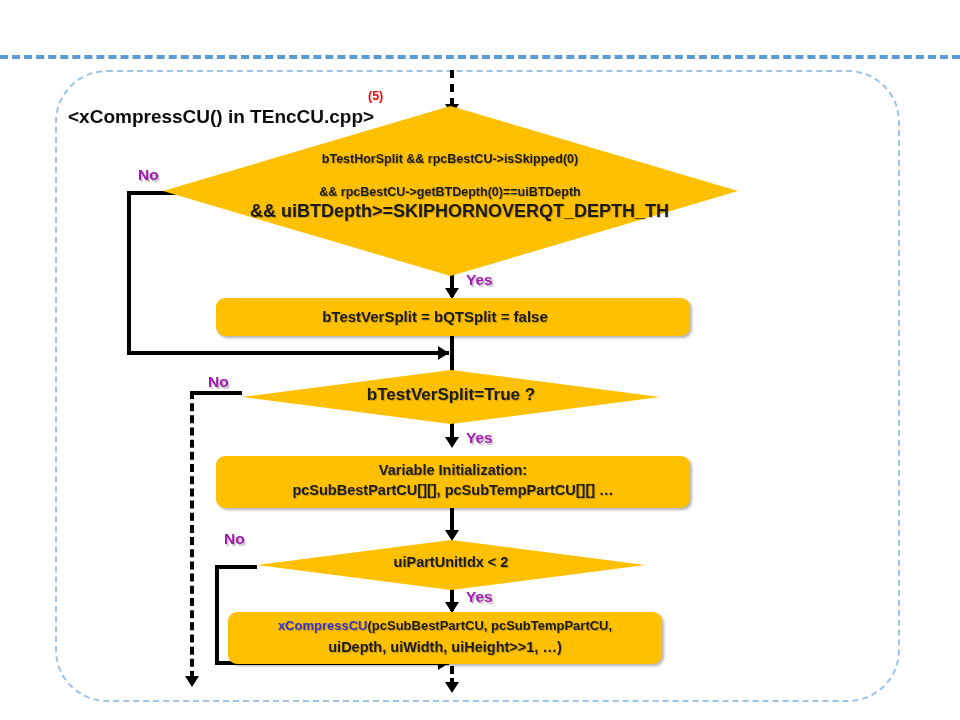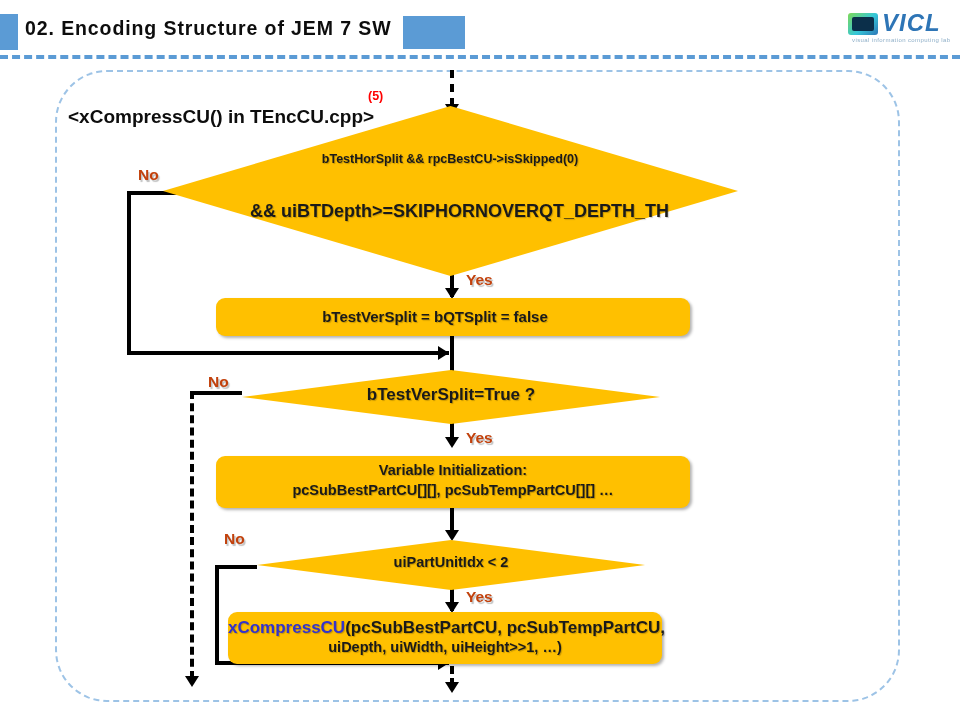--- a/index.html
+++ b/index.html
@@ -195,42 +195,32 @@
     border-top: 7px solid transparent;
     border-bottom: 7px solid transparent;
     border-left: 11px solid #000000;
   }
 
   
   .branch-label {
     position: absolute;
     font-size: 15.5px;
     font-weight: bold;
-    color: #c2410c;
+    color: #a21caf;
     text-shadow: 1.5px 1.5px 1px rgba(0,0,0,0.25);
     white-space: nowrap;
   }
 </style>
 </head>
 <body>
 
 <div id="slide">
 
-  <div id="header-bar">
-    <div class="hdr-accent-left"></div>
-    <div class="hdr-accent-right"></div>
-    <div id="header-title">02. Encoding Structure of JEM 7 SW</div>
-  </div>
   <div id="header-rule"></div>
 
-  <div id="logo">
-    <div id="logo-mark"></div>
-    <div id="logo-wordmark">VICL</div>
-    <div id="logo-tagline">visual information computing lab</div>
-  </div>
 
   <div id="flow-container"></div>
 
   <div id="slide-subtitle">&lt;xCompressCU() in TEncCU.cpp&gt;</div>
   <div id="step-number">(5)</div>
 
   <div class="dash-v" style="left:450px; top:70px; height:36px;"></div>
   <div class="arrow-down" style="left:445px; top:104px;"></div>
 
   <div class="line-v" style="left:450px; top:275px; height:22px;"></div>
@@ -259,20 +249,21 @@
   <div class="line-h" style="left:215px; top:565px; width:42px;"></div>
   <div class="line-v" style="left:215px; top:565px; height:100px;"></div>
   <div class="line-h" style="left:215px; top:661px; width:234px;"></div>
   <div class="arrow-right" style="left:438px; top:656px;"></div>
 
   <div class="dash-v" style="left:450px; top:666px; height:20px;"></div>
   <div class="arrow-down" style="left:445px; top:682px;"></div>
 
   <div class="diamond" style="left:163px; top:106px; width:575px; height:170px;"></div>
   <div class="node-text" style="left:250px; top:152px; width:400px; font-size:12.5px;">bTestHorSplit &amp;&amp; rpcBestCU-&gt;isSkipped(0)</div>
+  <div class="node-text" style="left:250px; top:185px; width:400px; font-size:12.5px;">&amp;&amp; rpcBestCU-&gt;getBTDepth(0)==uiBTDepth</div>
   <div class="node-text" style="left:250px; top:201px; width:400px; font-size:18px;">&amp;&amp; uiBTDepth&gt;=SKIPHORNOVERQT_DEPTH_TH</div>
   <div class="branch-label" style="left:138px; top:166px;">No</div>
   <div class="branch-label" style="left:466px; top:271px;">Yes</div>
 
   <div class="rbox" style="left:216px; top:298px; width:474px; height:38px;"></div>
   <div class="node-text" style="left:216px; top:308px; width:438px; font-size:15px;">bTestVerSplit = bQTSplit = false</div>
 
   <div class="diamond" style="left:242px; top:370px; width:418px; height:54px;"></div>
   <div class="node-text" style="left:242px; top:385px; width:418px; font-size:17px;">bTestVerSplit=True ?</div>
   <div class="branch-label" style="left:208px; top:373px;">No</div>
@@ -281,18 +272,18 @@
   <div class="rbox" style="left:216px; top:456px; width:474px; height:52px;"></div>
   <div class="node-text" style="left:216px; top:482px; width:474px; font-size:14.5px;">pcSubBestPartCU[][], pcSubTempPartCU[][] …</div>
   <div class="node-text" style="left:216px; top:462px; width:474px; font-size:14.5px;">Variable Initialization:</div>
 
   <div class="diamond" style="left:257px; top:540px; width:388px; height:50px;"></div>
   <div class="node-text" style="left:257px; top:554px; width:388px; font-size:14.5px;">uiPartUnitIdx &lt; 2</div>
   <div class="branch-label" style="left:224px; top:530px;">No</div>
   <div class="branch-label" style="left:466px; top:588px;">Yes</div>
 
   <div class="rbox" style="left:228px; top:612px; width:434px; height:52px;"></div>
-  <div class="node-text" style="left:228px; top:618px; width:434px; font-size:17px;">
+  <div class="node-text" style="left:228px; top:618px; width:434px; font-size:13px;">
     <span class="code-blue">xCompressCU</span><span>(pcSubBestPartCU, pcSubTempPartCU,</span>
   </div>
   <div class="node-text" style="left:228px; top:639px; width:434px; font-size:14.5px;">uiDepth, uiWidth, uiHeight&gt;&gt;1, …)</div>
 
 </div>
 
 </body></html>

